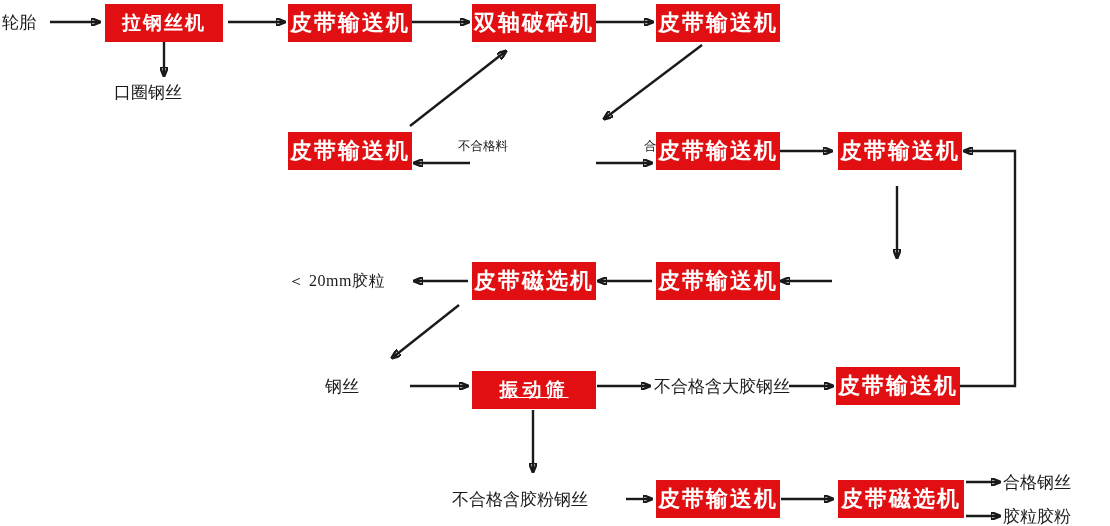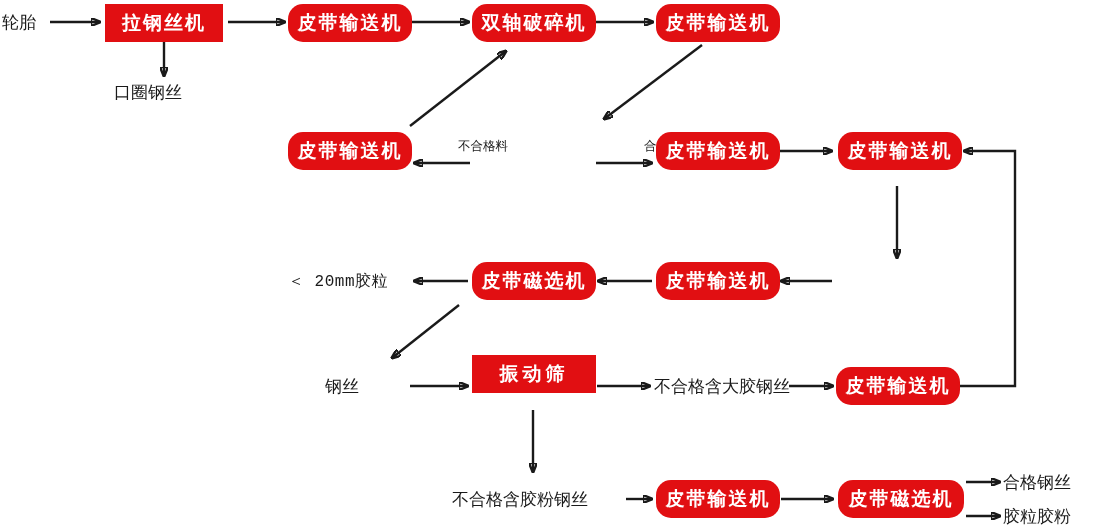--- a/index.html
+++ b/index.html
@@ -20,37 +20,37 @@
     background: #e10f12;
     color: #ffffff;
     font-weight: bold;
     display: flex;
     align-items: center;
     justify-content: center;
     letter-spacing: 2px;
     box-sizing: border-box;
     white-space: nowrap;
   }
-  .node.n5 { font-size: 19px; border-radius: 15px; }
+  .node.n5 { font-size: 22px; }
   .node.n3 { font-size: 19px; letter-spacing: 4px; }
 
   .plain {
     position: absolute;
     color: #1a1a1a;
     font-size: 17px;
     white-space: nowrap;
     display: flex;
     align-items: center;
   }
   .plain.sm {
     font-size: 12.5px;
     margin-left: 42px;
   }
   .plain.mono {
-    font-family: Liberation Mono, monospace;
+    font-family: Liberation Serif, serif;
     font-size: 16px;
     letter-spacing: 0.5px;
   }
 
   svg.edges {
     position: absolute;
     left: 0;
     top: 0;
     width: 1110px;
     height: 526px;
@@ -181,21 +181,21 @@
 
 
   <div class="node n5" style="left:656px; top:262px; width:124px; height:38px;">
     <span>皮带输送机</span>
   </div>
 
   <div class="node n5" style="left:472px; top:262px; width:124px; height:38px;">
     <span>皮带磁选机</span>
   </div>
 
-  <div class="node n3" style="left:472px; top:355px; width:124px; height:38px;">
+  <div class="node n3" style="left:472px; top:371px; width:124px; height:38px;text-decoration:underline;">
     <span>振动筛</span>
   </div>
 
   <div class="node n5" style="left:836px; top:367px; width:124px; height:38px;">
     <span>皮带输送机</span>
   </div>
 
   <div class="node n5" style="left:656px; top:480px; width:124px; height:38px;">
     <span>皮带输送机</span>
   </div>

